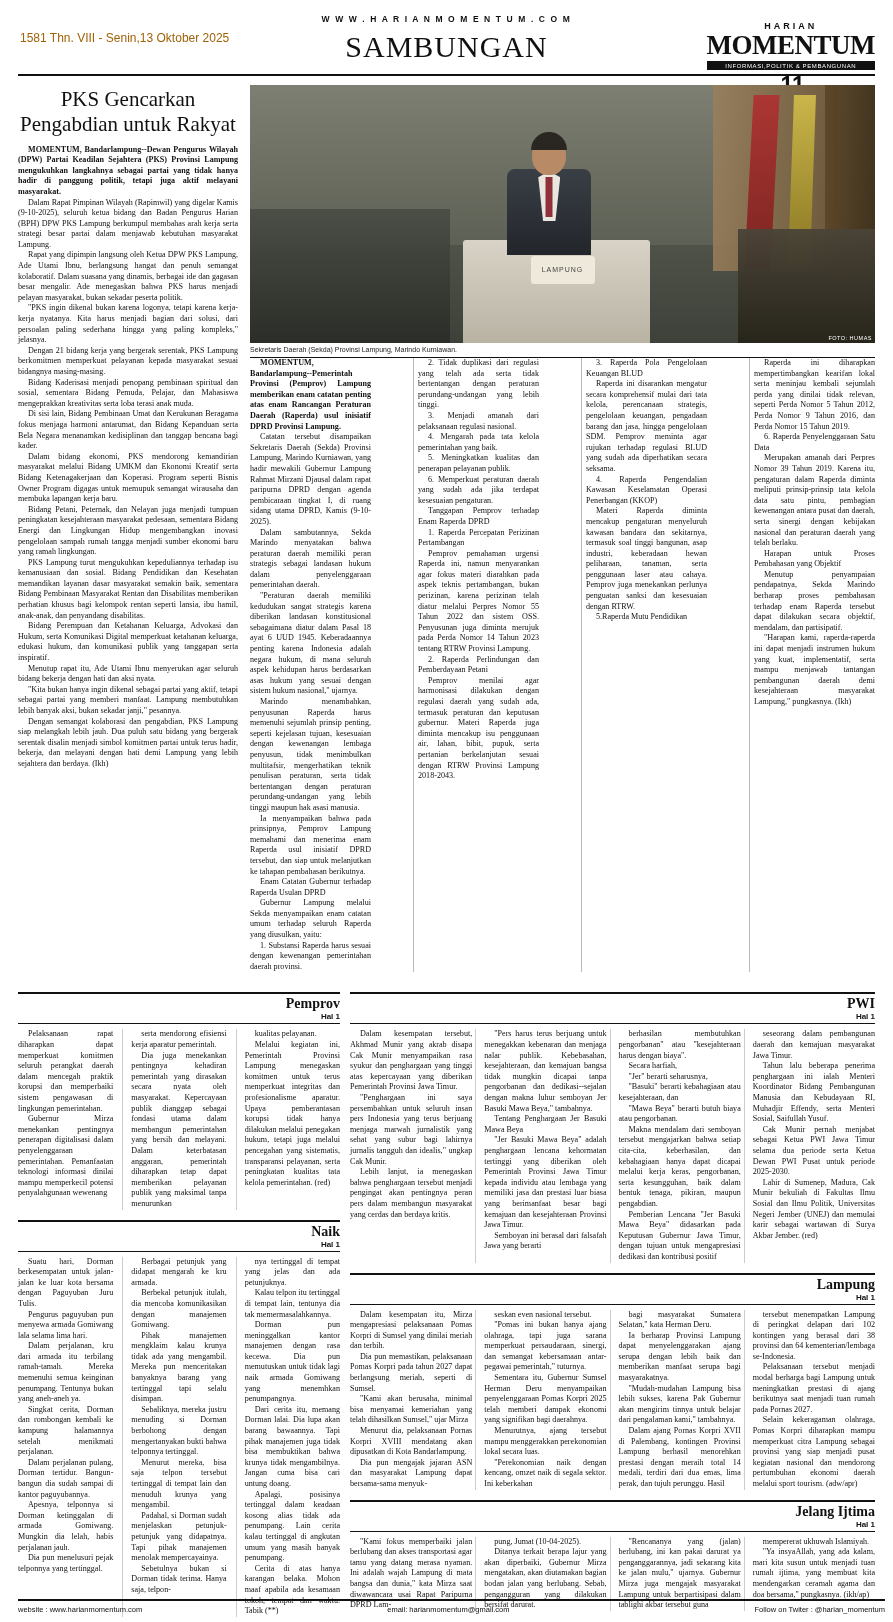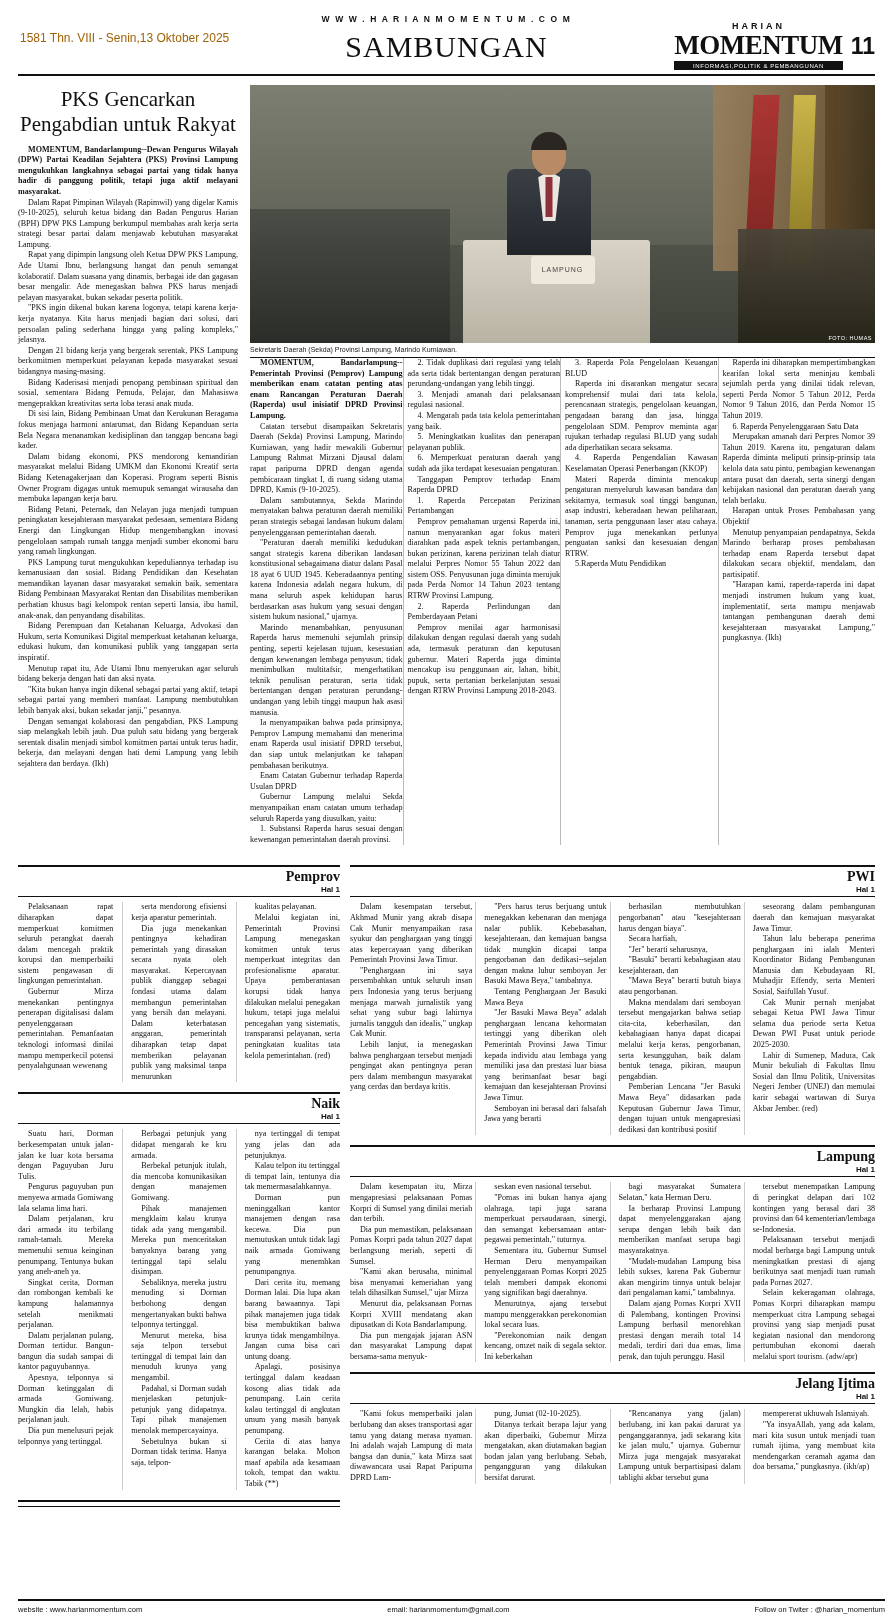--- a/index.html
+++ b/index.html
@@ -24,21 +24,21 @@
   .mh-issue {
     position: absolute; left: 2px; top: 17px;
     font-family: "Liberation Sans", sans-serif; font-weight: 400; font-size: 12px;
     color: #a16207;
   }
   .mh-sambungan {
     position: absolute; left: 0; right: 0; top: 16px; text-align: center;
     font-family: "Liberation Serif", serif; font-size: 30px; letter-spacing: 1px;
     color: #111;
   }
-  .mh-right { position: absolute; right: 0; top: 8px; display: flex; align-items: center; gap: 4px; }
+  .mh-right { position: absolute; right: 0; top: 8px; display: flex; align-items: center; gap: 4px; flex-direction: column; }
   .logo-block { text-align: right; line-height: 1; }
   .logo-harian {
     font-family: "Liberation Sans", sans-serif; font-size: 9px; font-weight: 700;
     letter-spacing: 3px; color: #111; margin-bottom: 1px; text-align: center;
   }
   .logo-momentum {
     font-family: "Liberation Serif", serif; font-size: 27px; font-weight: 700;
     letter-spacing: -0.5px; color: #111; line-height: 1;
   }
   .logo-tag {
@@ -93,23 +93,23 @@
     font-family: "Liberation Sans", sans-serif; font-size: 7px; color: #222;
     padding: 3px 0 4px 0; border-bottom: 1px solid #111;
   }
 
   .headline-2 {
     font-family: "Liberation Serif", serif; font-size: 33px; line-height: 1.06;
     text-align: center; margin: 8px 0 8px 0; font-weight: 400;
   }
 
   
-  .cols4 { display: flex; }
+  .cols4 { display: flex; gap: 10px; }
   .cols4 .col { flex: 1; }
-  .cols4 .col + .col { border-left: 1px solid #bbb; padding-left: 4px; }
+  .cols4 .col + .col { border-left: 1px solid #bbb; padding-left: 4px; margin-left: 32px; }
 
   
   .band { margin-top: 10px; }
   .band-head {
     display: flex; justify-content: space-between; align-items: flex-end;
     border-top: 2px solid #111; border-bottom: 1px solid #111; padding: 2px 0 2px 0; flex-direction: column;
   }
   .band-title { font-family: "Liberation Serif", serif; font-size: 14px; font-weight: 700; }
   .band-ref { font-family: "Liberation Sans", sans-serif; font-size: 8px; font-weight: 700; }
 
@@ -386,21 +386,21 @@
       <div class="band">
         <div class="band-head">
           <div class="band-title">Jelang Ijtima</div>
           <div class="band-ref">Hal 1</div>
         </div>
         <div class="sixcol">
           <div class="col">
             <p class="body">"Kami fokus memperbaiki jalan berlubang dan akses transportasi agar tamu yang datang merasa nyaman. Ini adalah wajah Lampung di mata bangsa dan dunia," kata Mirza saat diwawancara usai Rapat Paripurna DPRD Lam-</p>
           </div>
           <div class="col">
-            <p class="body">pung, Jumat (02-10-2025).</p>
+            <p class="body">pung, Jumat (10-04-2025).</p>
             <p class="body">Ditanya terkait berapa lajur yang akan diperbaiki, Gubernur Mirza mengatakan, akan diutamakan bagian bodan jalan yang berlubang. Sebab, pengangguran yang dilakukan bersifat darurat.</p>
           </div>
           <div class="col">
             <p class="body">"Rencananya yang (jalan) berlubang, ini kan pakai darurat ya penganggarannya, jadi sekarang kita ke jalan mulu," ujarnya. Gubernur Mirza juga mengajak masyarakat Lampung untuk berpartisipasi dalam tablighi akbar tersebut guna</p>
           </div>
           <div class="col">
             <p class="body">mempererat ukhuwah Islamiyah.</p>
             <p class="body">"Ya insyaAllah, yang ada kalam, mari kita susun untuk menjadi tuan rumah ijtima, yang membuat kita mendengarkan ceramah agama dan doa bersama," pungkasnya. (ikh/ap)</p>
           </div>
         </div>

